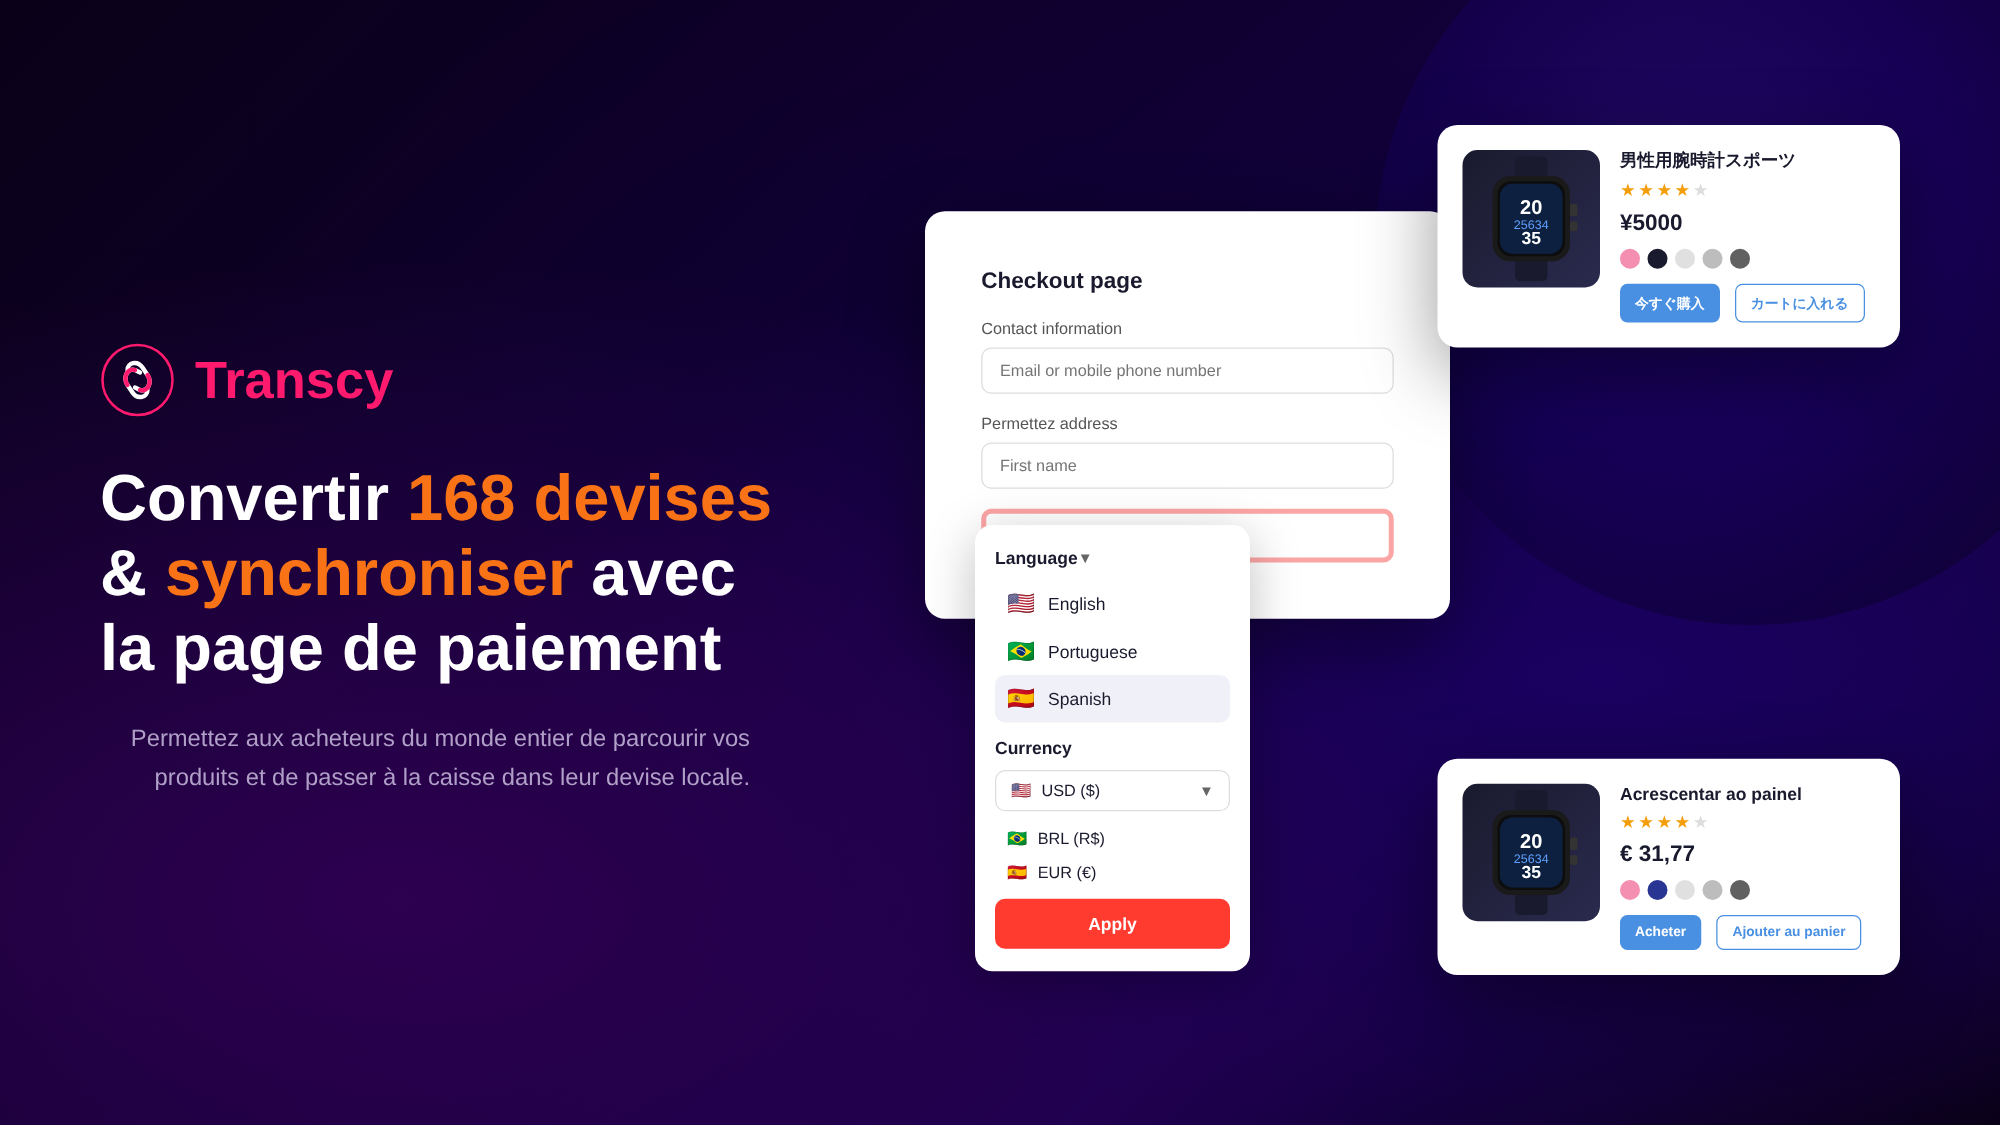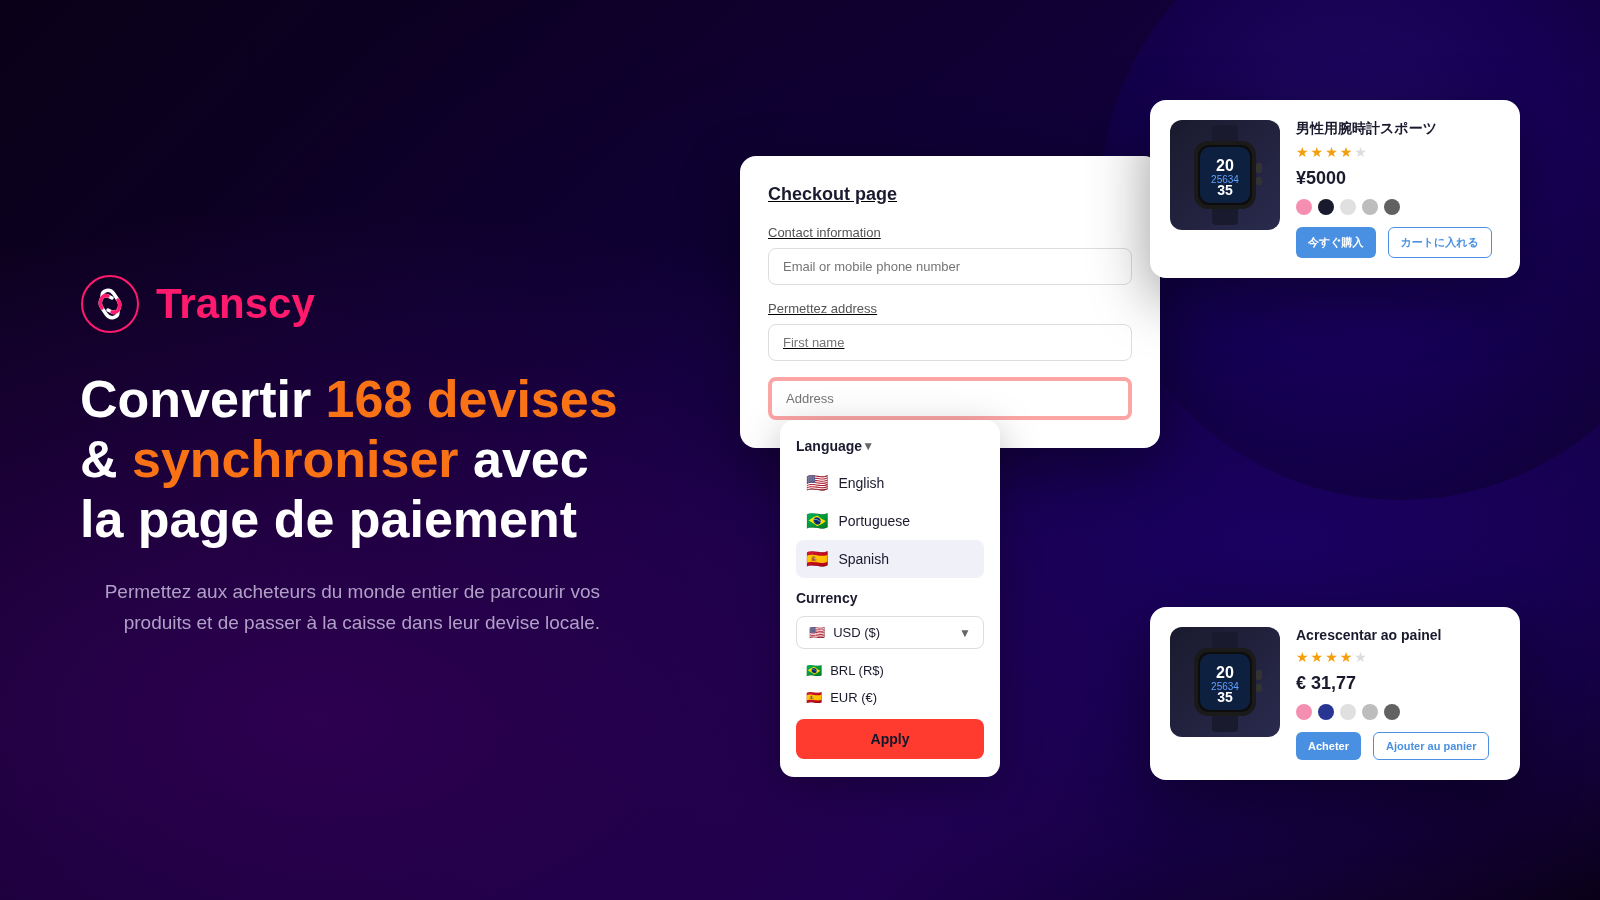--- a/index.html
+++ b/index.html
@@ -98,28 +98,27 @@
     .right {
       flex: 1;
       position: relative;
       height: 700px;
     }
 
     
     .checkout-card {
       position: absolute;
       left: 20px;
-      top: 56px;
+      top: 69px;
       width: 420px;
       background: white;
       border-radius: 16px;
-      padding: 28px;
+      padding: 45px;
       box-shadow: 0 20px 60px rgba(0,0,0,0.4);
       z-index: 2;
-      text-decoration: underline;
     }
 
     .checkout-title {
       font-size: 18px;
       font-weight: 700;
       color: #1a1a2e;
       margin-bottom: 20px;
     }
 
     .form-section-label {
@@ -225,21 +224,21 @@
       align-items: center;
       gap: 8px;
       padding: 6px 10px;
       font-size: 13px;
       color: #1a1a2e;
     }
 
     .apply-btn {
       width: 100%;
       background: #ff3b30;
-      color: #0f172a;
+      color: #ffffff;
       border: none;
       border-radius: 8px;
       padding: 12px;
       font-size: 14px;
       font-weight: 700;
       cursor: pointer;
       margin-top: 8px;
     }
 
     

